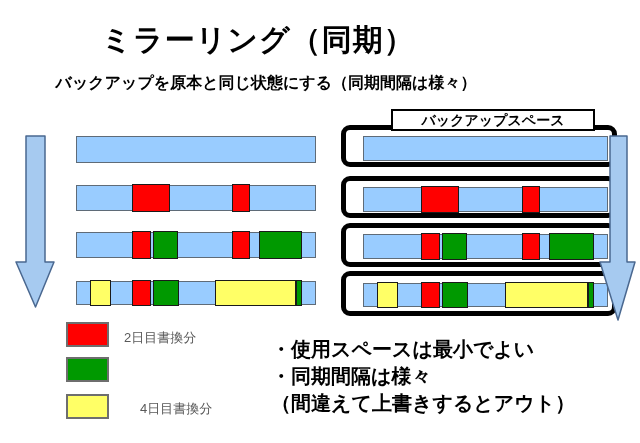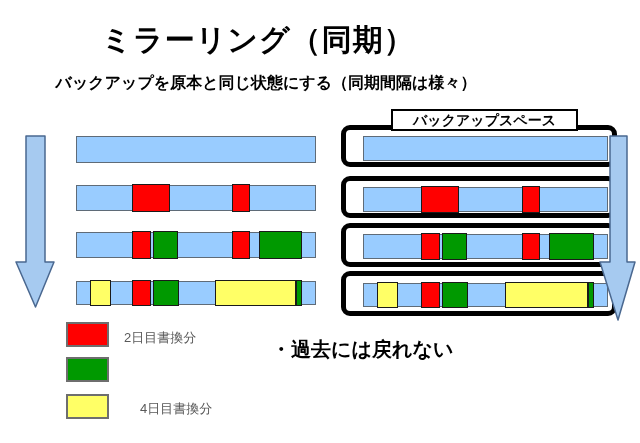--- a/index.html
+++ b/index.html
@@ -22,21 +22,21 @@
   
   .bk-box{position:absolute;left:341px;width:276px;box-sizing:border-box;
           border:5px solid #000;border-radius:9px;background:#fff;}
   .bx1{top:125px;height:42px;}
   .bx2{top:176px;height:42px;}
   .bx3{top:223px;height:44px;}
   .bx4{top:271px;height:45px;}
   .bk-box .bar{left:17px;top:6px;width:245px;height:25px;}
   .bx4 .bar{top:7px;height:24px;}
   
-  #bk-label{left:391px;top:109px;width:187px;height:22px;box-sizing:border-box;
+  #bk-label{left:391px;top:109px;width:204px;height:22px;box-sizing:border-box;
             background:#fff;border:2px solid #000;z-index:6;
             font-size:14px;font-weight:bold;text-align:center;line-height:18px;}
   
   .arrow-svg{position:absolute;z-index:8;}
   .arrow-svg polygon{stroke:#4a6890;stroke-width:1.5;stroke-linejoin:round;}
   #arrow-left{left:12px;top:132px;}
   #arrow-right{left:598px;top:132px;}
   
   .swatch{position:absolute;left:66px;width:43px;height:25px;box-sizing:border-box;border:2px solid #6e6e6e;}
   .sw1{top:322px;}.sw2{top:357px;}.sw3{top:394px;}
@@ -109,16 +109,18 @@
     <polygon points="12,4 29,4 29,130 37,130 20,188 2,130 12,130" fill="#A6CAF0"></polygon>
   </svg>
 
   <div class="swatch sw1" style="background: rgb(255, 0, 0);"></div>
   <div class="lg-label lg1">2日目書換分</div>
   <div class="swatch sw2" style="background: rgb(0, 153, 0);"></div>
   <div class="swatch sw3" style="background: rgb(255, 255, 102);"></div>
   <div class="lg-label lg3">4日目書換分</div>
 
   <div id="notes" class="abs">
-    <div>・過去には戻れない</div>
+    <div>・使用スペースは最小でよい</div>
+    <div>・同期間隔は様々</div>
+    <div>（間違えて上書きするとアウト）</div>
   </div>
 
 </div>
 
 </body></html>

